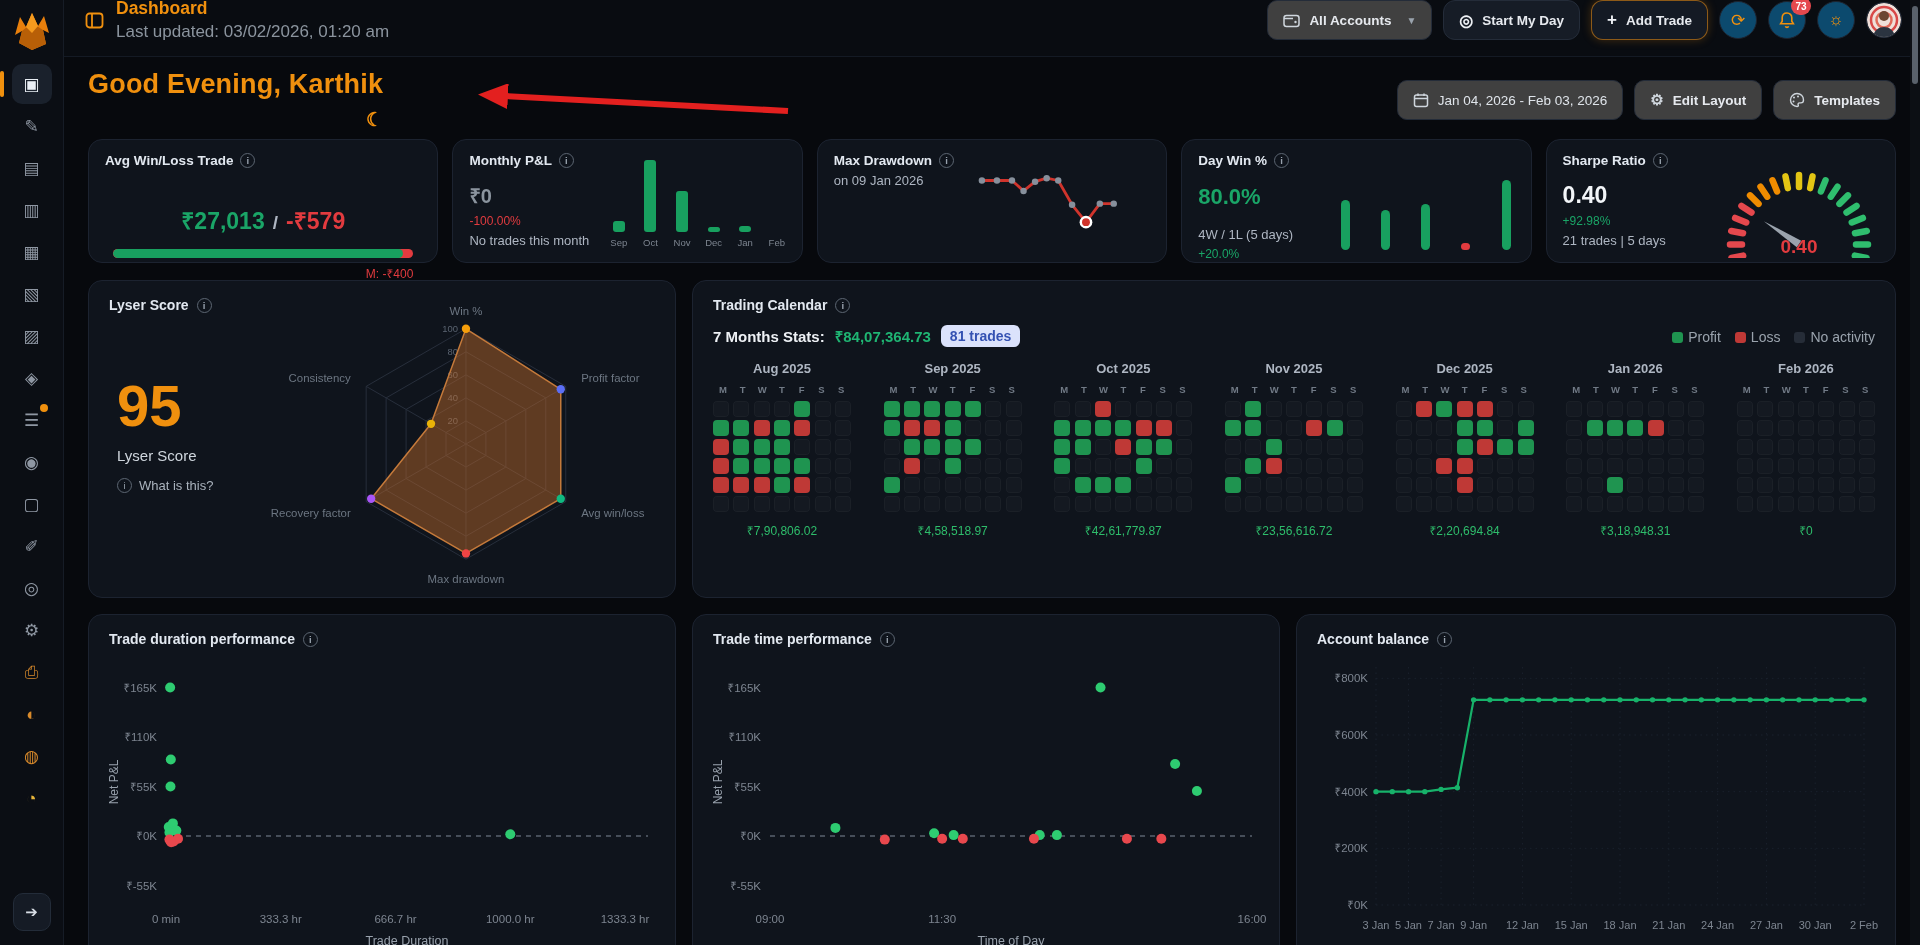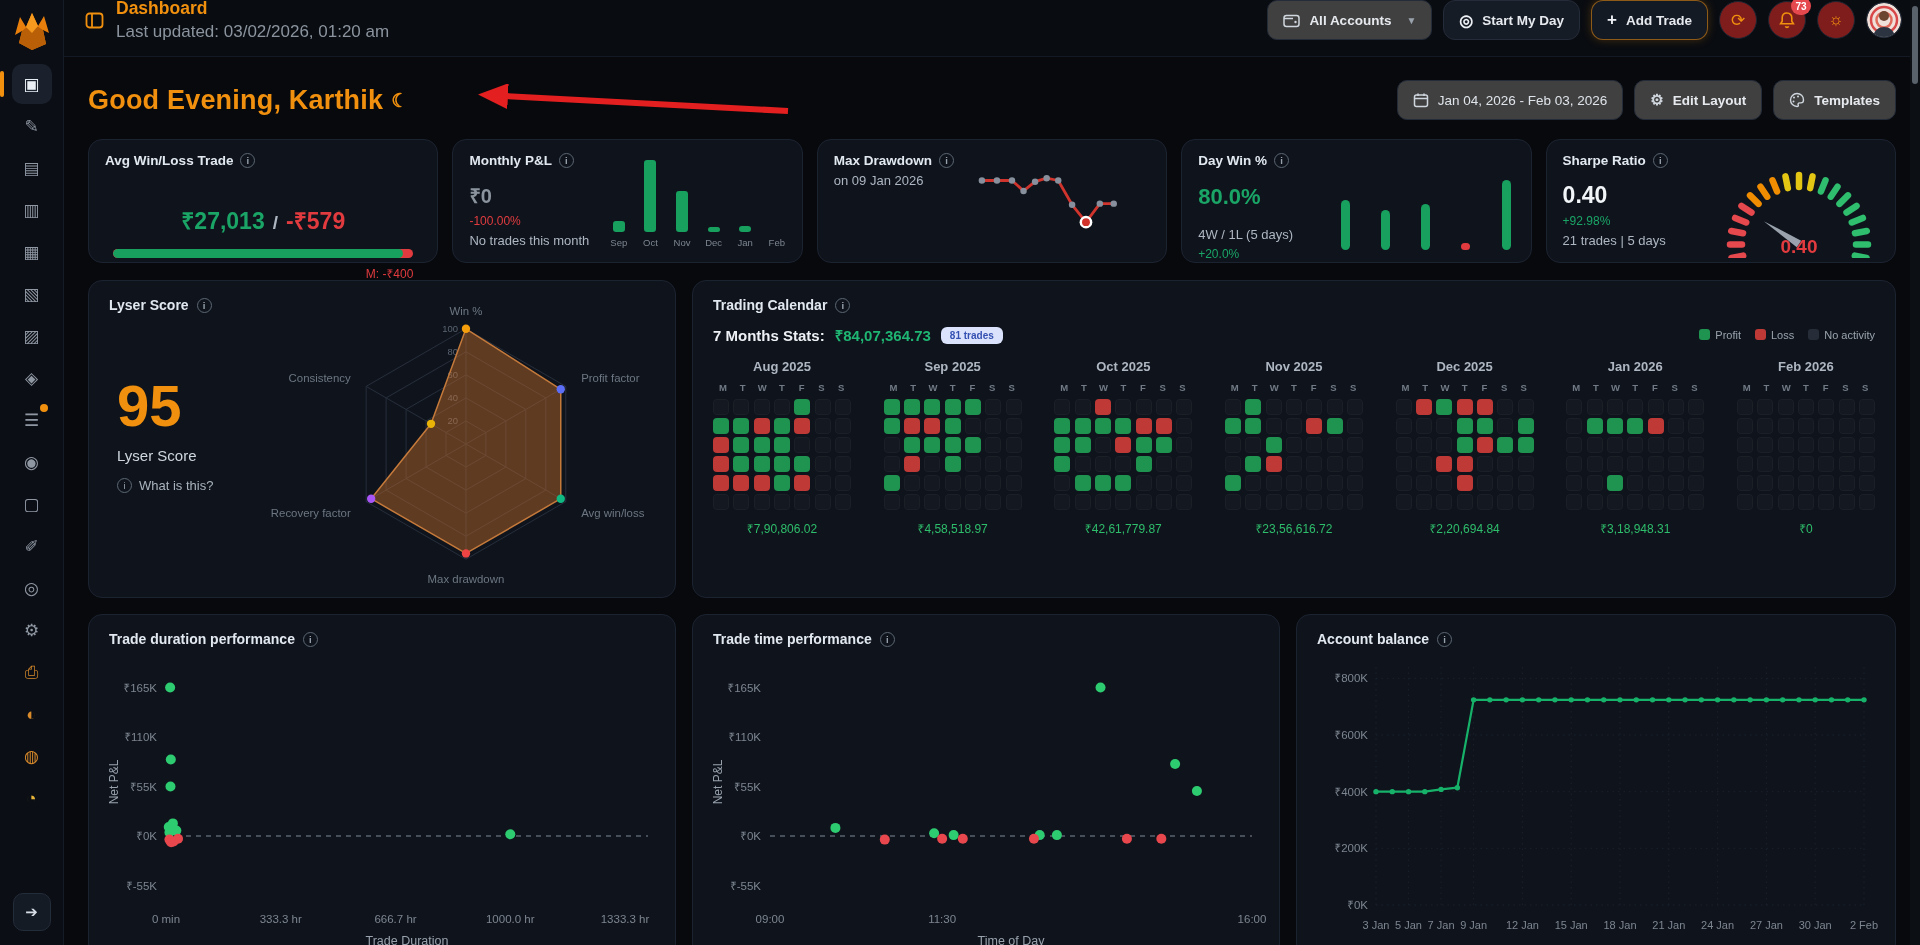--- a/index.html
+++ b/index.html
@@ -23,29 +23,29 @@
   .topbar { height:57px; border-bottom:1px solid #141a24; display:flex; align-items:center; justify-content:space-between; padding:0 18px 16px 20px; background:#090c11; }
   .tb-left { display:flex; align-items:center; gap:12px; }
   .panel-toggle { width:20px; height:20px; display:flex; align-items:center; justify-content:center; cursor:pointer; }
   .tb-title { color:#f0900e; font-size:17.5px; font-weight:bold; }
   .tb-sub { color:#8b949e; font-size:17px; margin-top:3px; }
   .tb-right { display:flex; align-items:center; gap:11px; }
   .btn { display:flex; align-items:center; gap:9px; background:#404040; border:1px solid #242c39; border-radius:10px; height:40px; padding:0 15px; font-size:13.5px; font-weight:bold; color:#e6e9ee; cursor:pointer; white-space:nowrap; }
   .btn.pill { border-radius:12px; background:#161c26; }
   .btn.glow { border-radius:12px; background:#141a24; border:1px solid rgba(240,144,14,.55); box-shadow:0 0 10px rgba(240,144,14,.25); }
   .chev { font-size:10px; color:#9aa3ad; margin-left:6px; }
-  .icon-btn { width:38px; height:38px; border-radius:50%; border:1px solid #1d2430; background:#7f1d1d; display:flex; align-items:center; justify-content:center; color:#f0900e; font-size:17px; cursor:pointer; position:relative; }
+  .icon-btn { width:38px; height:38px; border-radius:50%; border:1px solid #1d2430; background:#0c4a6e; display:flex; align-items:center; justify-content:center; color:#f0900e; font-size:17px; cursor:pointer; position:relative; }
   .noti-badge { position:absolute; top:-5px; right:-6px; min-width:20px; height:18px; border-radius:10px; background:#e5484d; color:#fff; font-size:10px; font-weight:bold; display:flex; align-items:center; justify-content:center; padding:0 4px; }
   .avatar { width:36px; height:36px; border-radius:50%; overflow:hidden; cursor:pointer; border:1px solid #2a3240; }
 
   .content { padding:0 24px; flex:1; overflow:hidden; }
 
   
   .greet-row { margin-top:21px; display:flex; align-items:center; justify-content:space-between; position:relative; height:44px; }
-  .greet { color:#f0900e; font-size:27px; font-weight:bold; letter-spacing:.2px; display:flex; align-items:center; gap:8px; }
+  .greet { color:#f0900e; font-size:27px; font-weight:bold; letter-spacing:.2px; display:flex; align-items:flex-end; gap:8px;flex-direction:column; }
   .greet .moon { font-size:19px; }
   .anno-arrow { position:absolute; left:368px; top:6px; width:340px; height:34px; pointer-events:none; }
   .greet-ctrls { display:flex; align-items:center; gap:11px; }
 
   
   .row1 { margin-top:17px; display:grid; grid-template-columns:repeat(5,1fr); gap:14px; }
   .card { background:#0f141c; border:1px solid #1c2330; border-radius:14px; position:relative; }
   .stat-card { height:124px; padding:13px 16px; }
   .stat-title { display:flex; align-items:center; gap:7px; font-size:13.5px; font-weight:bold; color:#e2e8f0; }
   .info { width:15px; height:15px; border:1.2px solid #5c6672; border-radius:50%; color:#98a2ad; font-size:9.5px; display:inline-flex; align-items:center; justify-content:center; font-style:normal; flex:0 0 15px; }
@@ -83,22 +83,22 @@
   .card-head { display:flex; align-items:center; gap:8px; padding:16px 20px 0; font-size:14px; font-weight:bold; color:#e2e8f0; }
   .lyser-left { position:absolute; left:28px; top:96px; }
   .lyser-score { font-size:58px; font-weight:bold; color:#f0900e; line-height:1; }
   .lyser-cap { font-size:15px; color:#cfd6dd; margin-top:12px; }
   .lyser-what { display:flex; align-items:center; gap:7px; margin-top:14px; font-size:13px; color:#aab3bd; cursor:pointer; }
   #radar-svg { position:absolute; right:2px; top:12px; width:428px; height:298px; }
 
   .cal-stats { display:flex; align-items:center; gap:10px; padding:12px 20px 0; }
   .cal-stats .lbl { font-size:15px; font-weight:bold; color:#eef1f5; }
   .cal-stats .val { font-size:15px; font-weight:bold; color:#1fb573; }
-  .trades-badge { background:#dbe2fb; color:#3451b2; font-size:10px; font-weight:bold; border-radius:6px; padding:3px 9px; cursor:pointer; }
-  .cal-legend { position:absolute; right:20px; top:48px; display:flex; align-items:center; gap:14px; font-size:11px; color:#9aa3ad; }
+  .trades-badge { background:#dbe2fb; color:#3451b2; font-size:14px; font-weight:bold; border-radius:6px; padding:3px 9px; cursor:pointer; }
+  .cal-legend { position:absolute; right:20px; top:48px; display:flex; align-items:center; gap:14px; font-size:14px; color:#9aa3ad; }
   .lg-sq { display:inline-block; width:11px; height:11px; border-radius:3px; margin-right:5px; vertical-align:-1px; }
   #cal-months { display:flex; justify-content:space-between; padding:14px 20px 0; }
   .cal-month { width:138px; }
   .cal-name { text-align:center; font-size:13px; font-weight:bold; color:#aeb6c2; }
   .cal-week { display:grid; grid-template-columns:repeat(7,1fr); margin-top:8px; }
   .cal-week span { text-align:center; font-size:9.5px; font-weight:bold; color:#717a86; }
   .cal-grid { display:grid; grid-template-columns:repeat(7,16px); grid-auto-rows:16px; gap:3px; justify-content:space-between; margin-top:6px; }
   .cell { border-radius:4px; }
   .cell.e { background:rgba(255,255,255,.025); box-shadow:inset 0 0 0 1px rgba(255,255,255,.03); }
   .cell.g { background:#1f9450; }

